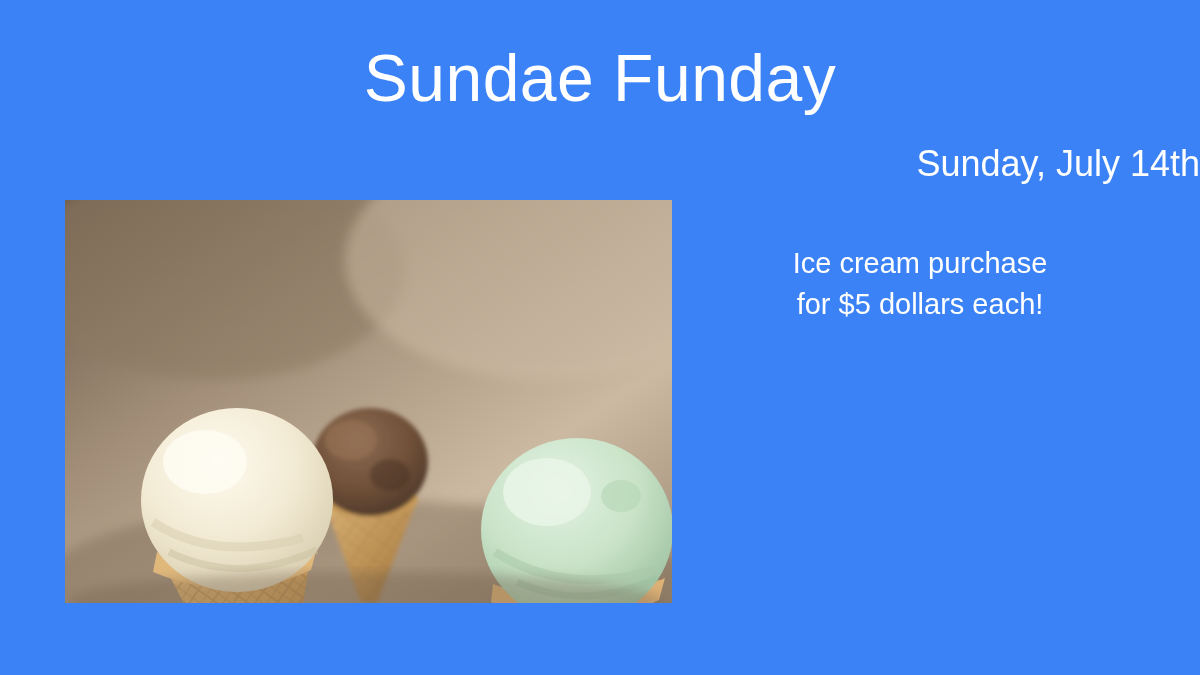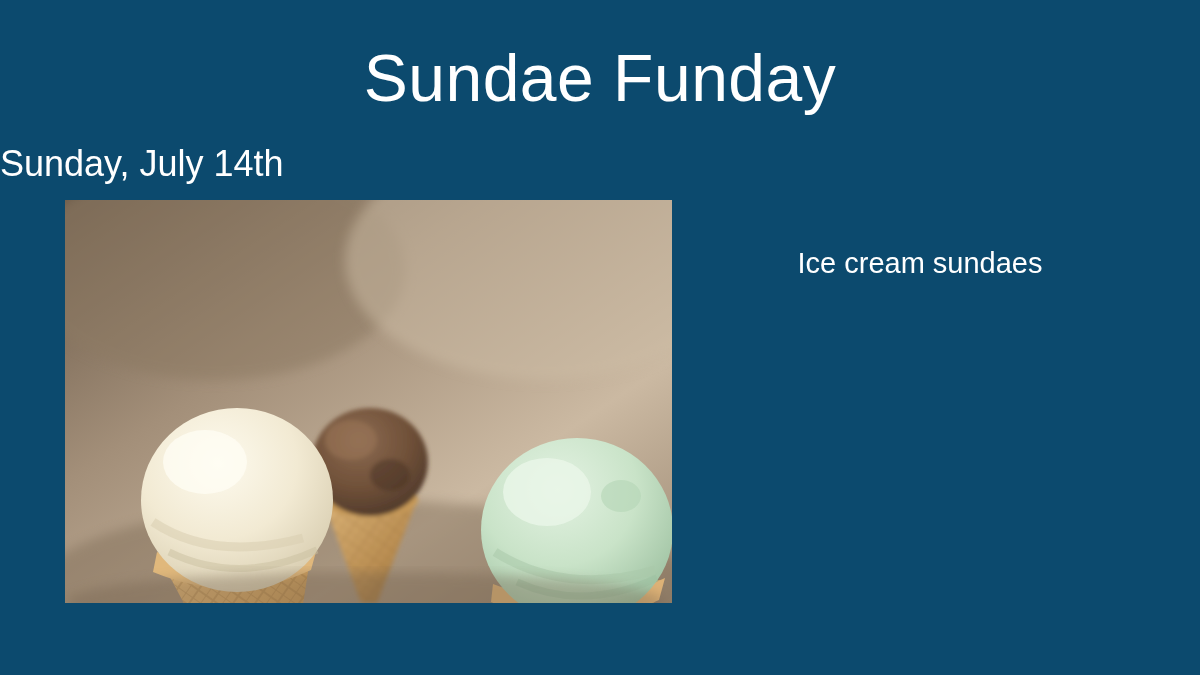--- a/index.html
+++ b/index.html
@@ -9,42 +9,42 @@
   body {
     width: 1200px;
     height: 675px;
     overflow: hidden;
     font-family: "Liberation Sans", sans-serif;
   }
   .slide {
     position: relative;
     width: 1200px;
     height: 675px;
-    background: #0c4a6e;
+    background: #3b82f6;
     overflow: hidden;
   }
   .title {
     position: absolute;
     top: 42px;
     left: 0;
     width: 1200px;
     text-align: center;
     color: #ffffff;
     font-size: 66px;
     font-weight: 400;
     line-height: 1.1;
     letter-spacing: 0.5px;
     white-space: nowrap;
   }
   .subtitle {
     position: absolute;
     top: 142px;
     left: 0;
     width: 1200px;
-    text-align: left;
+    text-align: right;
     color: #ffffff;
     font-size: 36px;
     font-weight: 400;
     line-height: 1.2;
     white-space: nowrap;
   }
   .photo {
     position: absolute;
     left: 65px;
     top: 200px;
@@ -166,16 +166,17 @@
         <path d="M430 352 q70 44 160 18" stroke="#a9c9aa" stroke-width="9" fill="none" opacity="0.55"></path>
         <path d="M452 382 q66 30 140 -4" stroke="#9bbf9f" stroke-width="7" fill="none" opacity="0.45"></path>
         <ellipse cx="556" cy="296" rx="20" ry="16" fill="#b4d6b5" opacity="0.6"></ellipse>
       </g>
 
       <ellipse cx="300" cy="402" rx="300" ry="30" fill="#6f5d4a" opacity="0.35" filter="url(#soft)"></ellipse>
     </svg>
   </div>
 
   <div class="body-text">
-    <span class="line">Ice cream sundaes</span>
+    <span class="line">Ice cream purchase</span>
+    <span class="line">for $5 dollars each!</span>
   </div>
 
 </div>
 
 </body></html>

